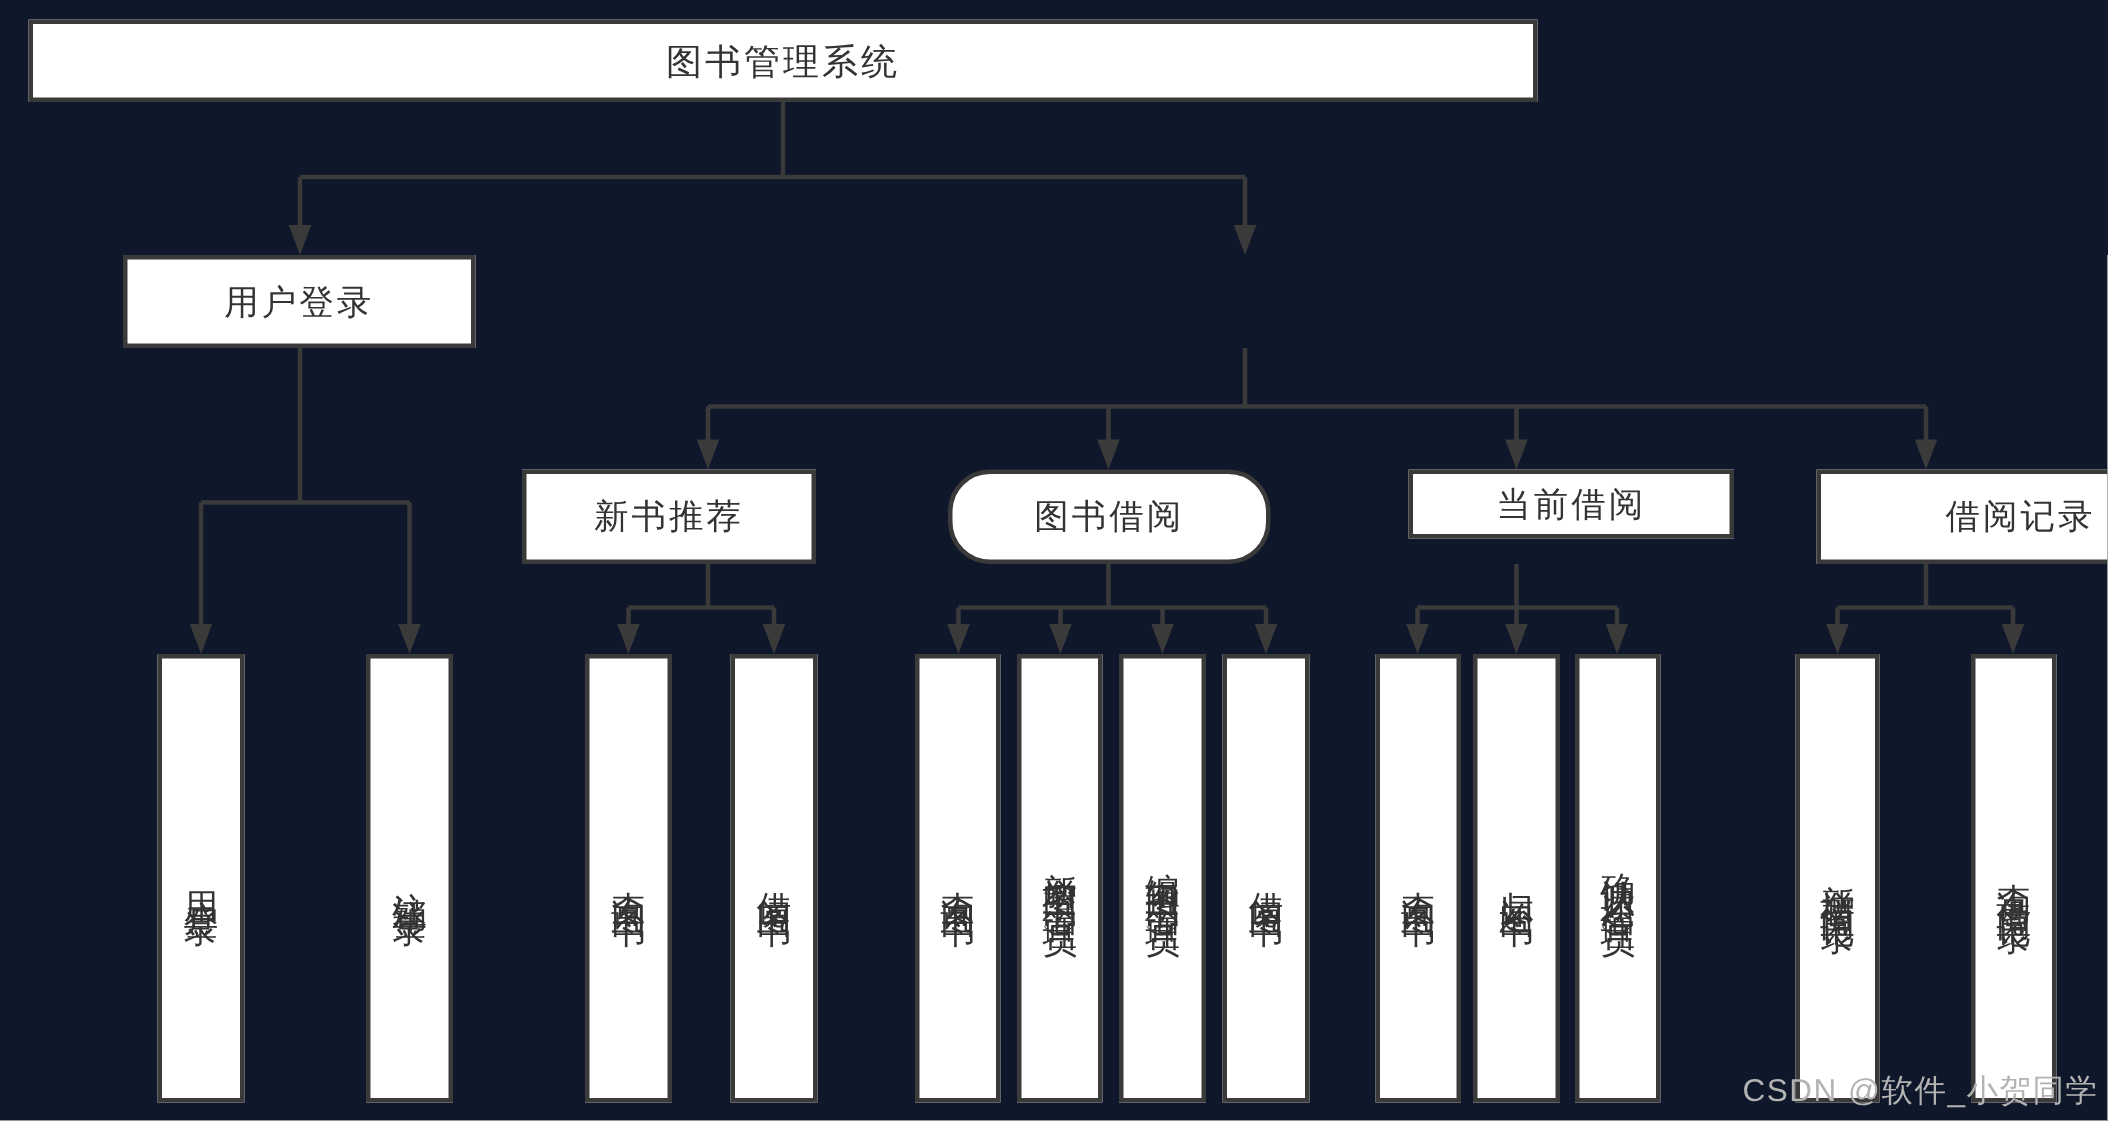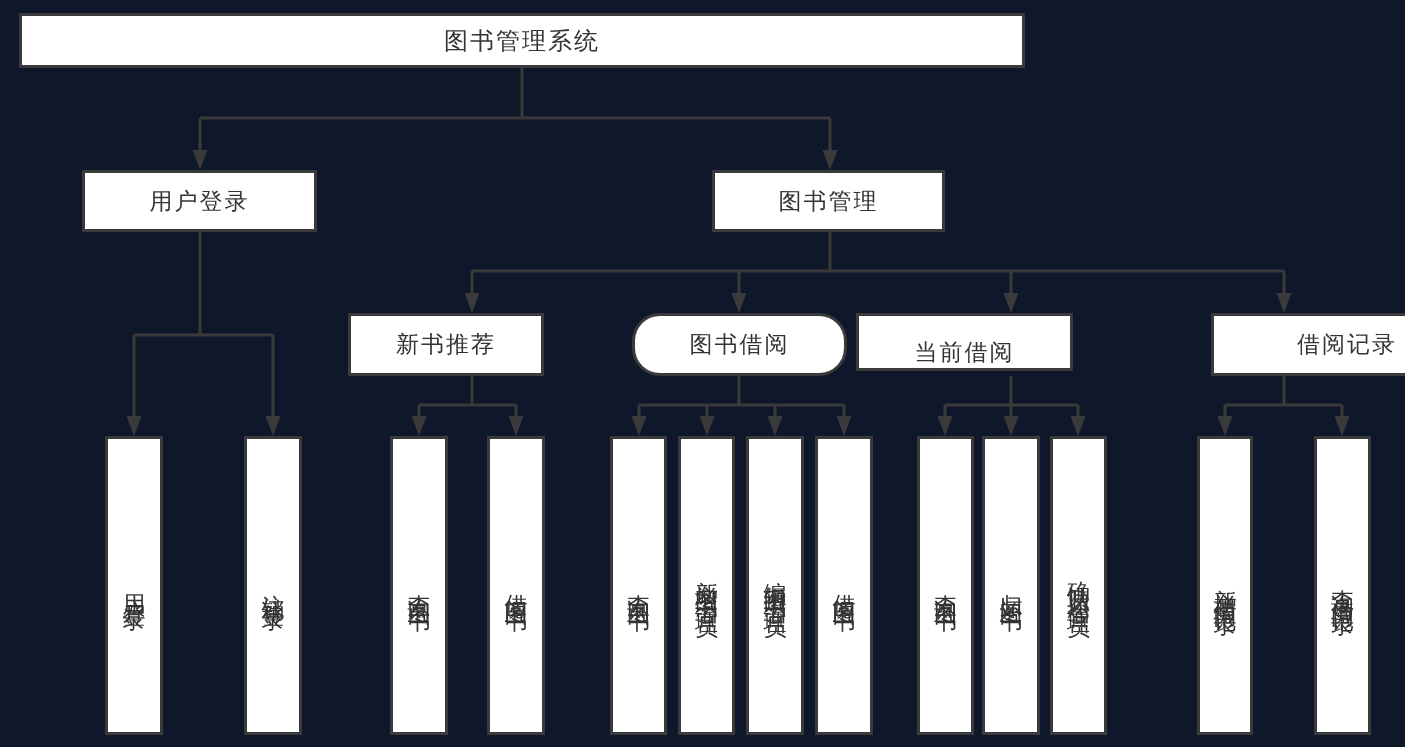--- a/index.html
+++ b/index.html
@@ -103,31 +103,28 @@
     </g>
   </svg>
 
   <div class="box h title" style="left:19px; top:13px; width:1006px; height:55px;">
     <span>图书管理系统</span>
   </div>
 
   <div class="box h" style="left:82px; top:170px; width:235px; height:62px;">
     <span>用户登录</span>
   </div>
-  <div class="box h" style="left:712px; top:170px; width:233px; height:62px;">
-    <span>图书管理</span>
-  </div>
 
   <div class="box h" style="left:348px; top:313px; width:196px; height:63px;">
     <span>新书推荐</span>
   </div>
   <div class="box h" style="left:632px; top:313px; width:215px; height:63px;border-radius:28px;">
     <span>图书借阅</span>
   </div>
-  <div class="box h" style="left:856px; top:313px; width:217px; height:58px;align-items:flex-end;">
+  <div class="box h" style="left:939px; top:313px; width:217px; height:46px;">
     <span>当前借阅</span>
   </div>
   <div class="box h" style="left:1211px; top:313px; width:272px; height:63px;">
     <span>借阅记录</span>
   </div>
 
   <div class="box v" style="left:105px; top:436px; width:58px; height:299px;">
     <span>用户登录</span>
   </div>
   <div class="box v" style="left:244px; top:436px; width:58px; height:299px;">
@@ -164,14 +161,15 @@
     <span>确认归还（管理员）</span>
   </div>
 
   <div class="box v" style="left:1197px; top:436px; width:56px; height:299px;">
     <span>新增借阅记录</span>
   </div>
   <div class="box v" style="left:1314px; top:436px; width:57px; height:299px;">
     <span>查询借阅记录</span>
   </div>
 
+  <div class="watermark">CSDN @软件_小贺同学</div>
 
 </div>
 
 </body></html>

